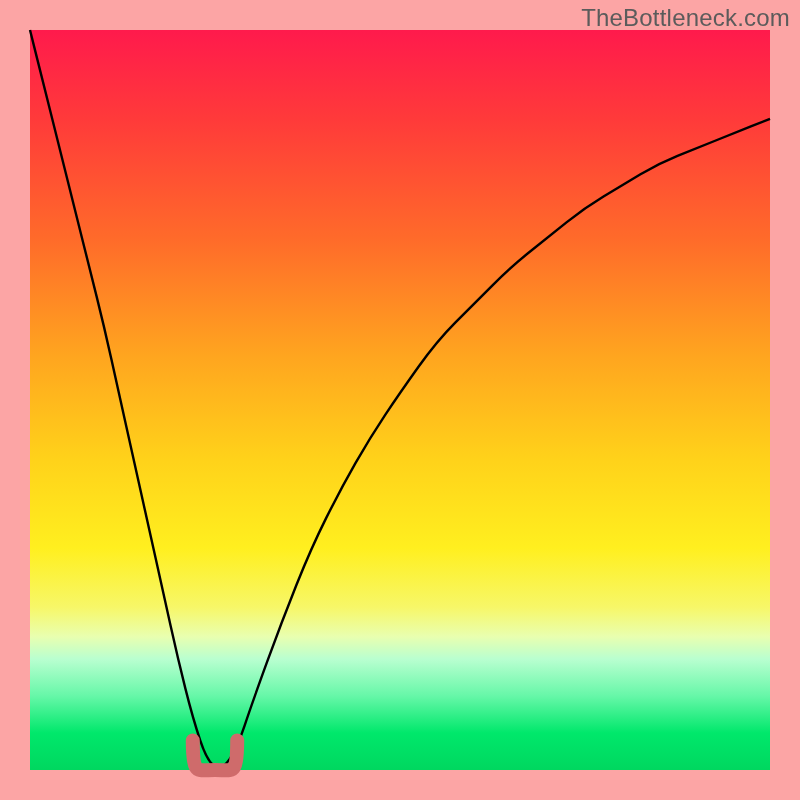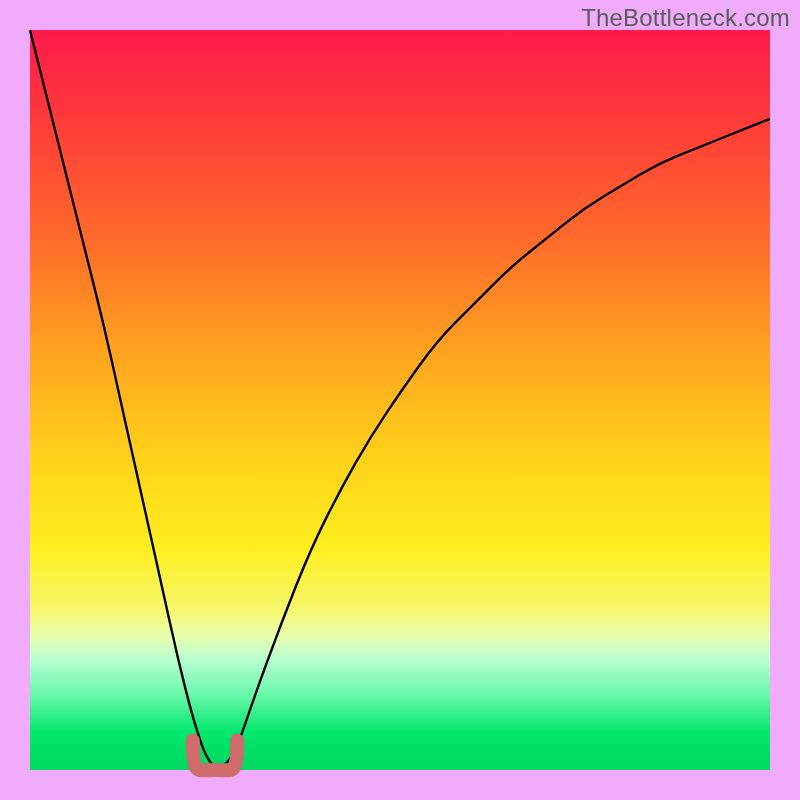--- a/index.html
+++ b/index.html
@@ -10,21 +10,21 @@
     background: #000;
     overflow: hidden;
     font-family: Arial, Helvetica, sans-serif;
   }
   .frame {
     position: absolute;
     left: 0;
     top: 0;
     width: 800px;
     height: 800px;
-    background: #f0abfc;
+    background: #fca5a5;
   }
   .plot-area {
     position: absolute;
     left: 30px;
     top: 30px;
     width: 740px;
     height: 740px;
     
     background: linear-gradient(
       to bottom,

